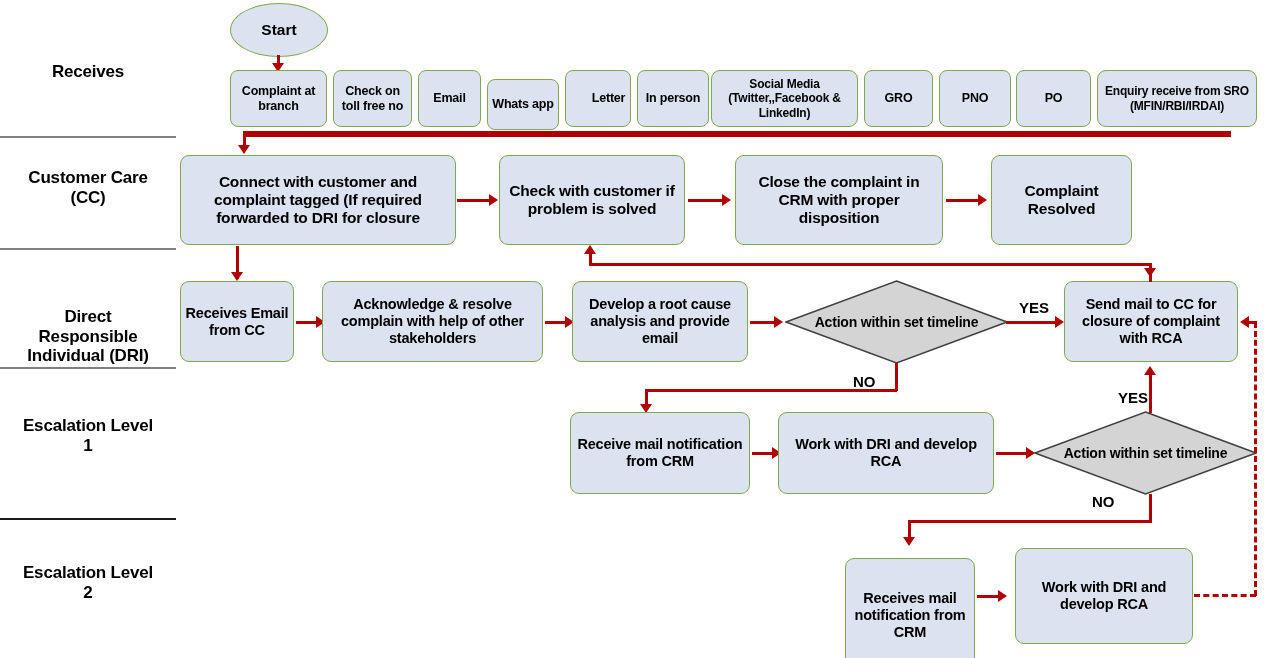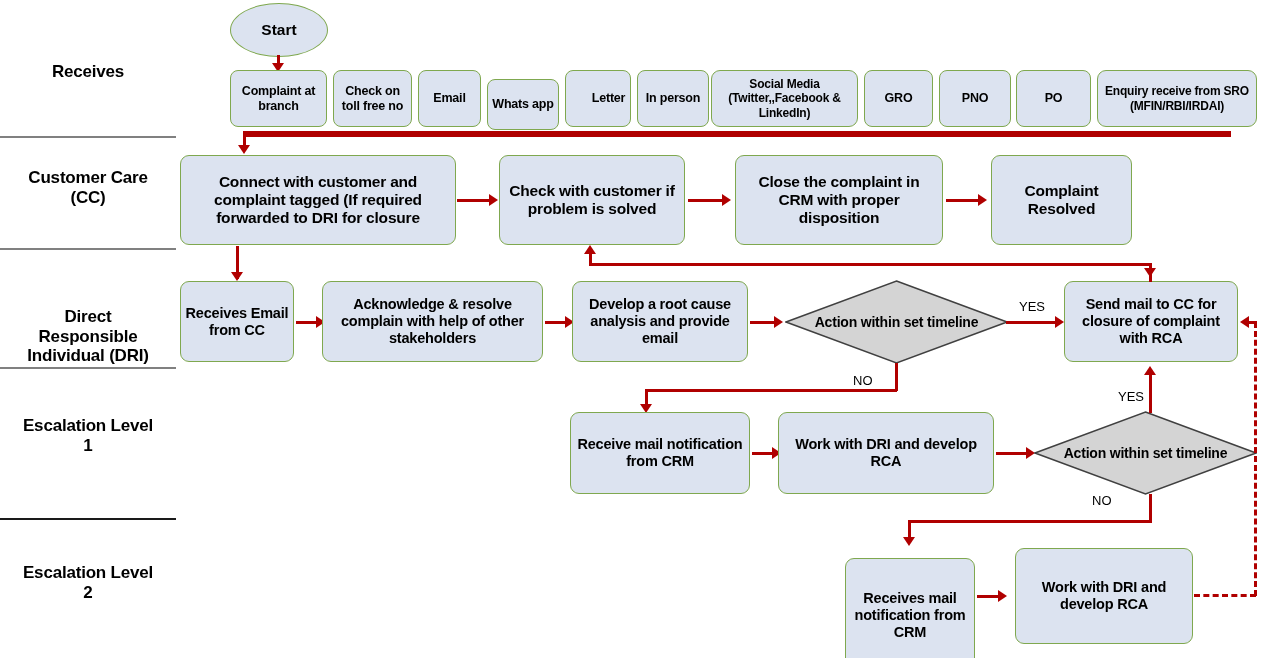--- a/index.html
+++ b/index.html
@@ -77,22 +77,22 @@
   .arrow.right{border-left:9px solid #b00000;border-top:6px solid transparent;border-bottom:6px solid transparent;}
   .arrow.down{border-top:9px solid #b00000;border-left:6px solid transparent;border-right:6px solid transparent;}
   .arrow.up{border-bottom:9px solid #b00000;border-left:6px solid transparent;border-right:6px solid transparent;}
   .arrow.left{border-right:9px solid #b00000;border-top:6px solid transparent;border-bottom:6px solid transparent;}
 
   .dashv{position:absolute;width:0;border-left:3px dashed #b00000;}
   .dashh{position:absolute;height:0;border-top:3px dashed #b00000;}
 
   .edge-label{
     position:absolute;
-    font-size:13px;
-    font-weight:normal;
+    font-size:15px;
+    font-weight:bold;
     color:#000;
     letter-spacing:0px;
   }
 </style>
 </head>
 <body>
 
 <div id="canvas">
 
   <div class="lane-div" style="top:136px;width:176px;"></div>

